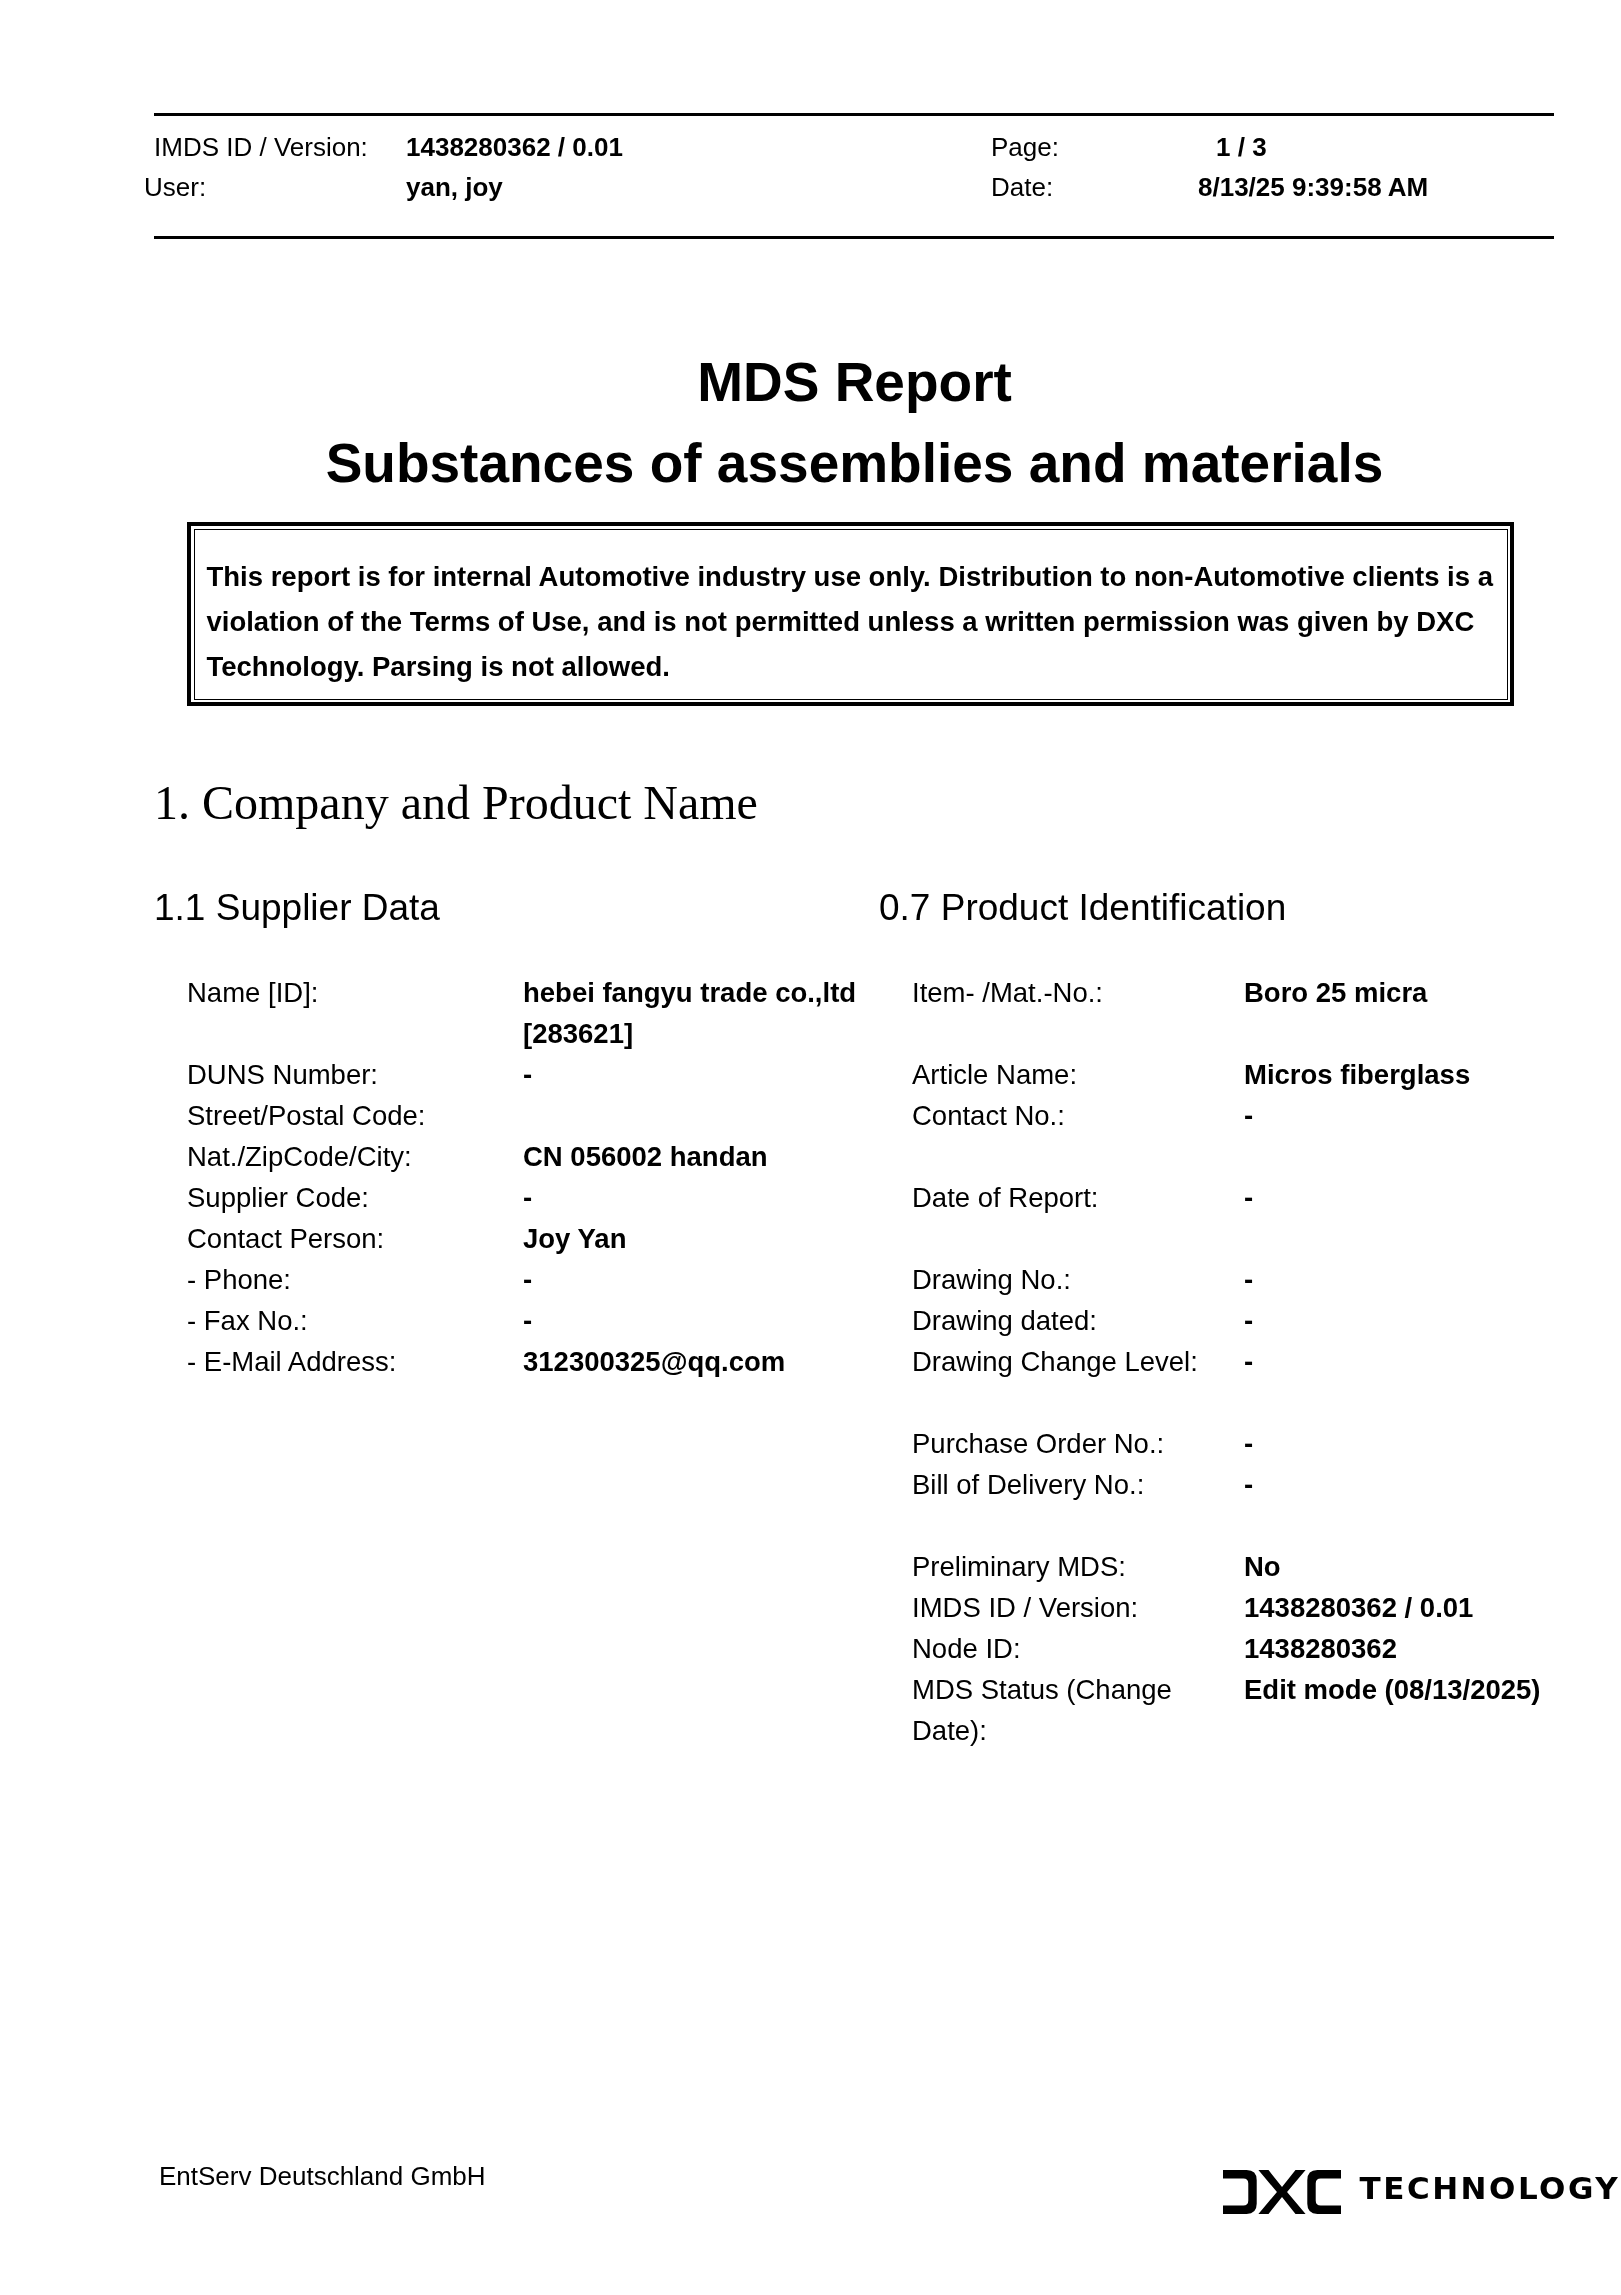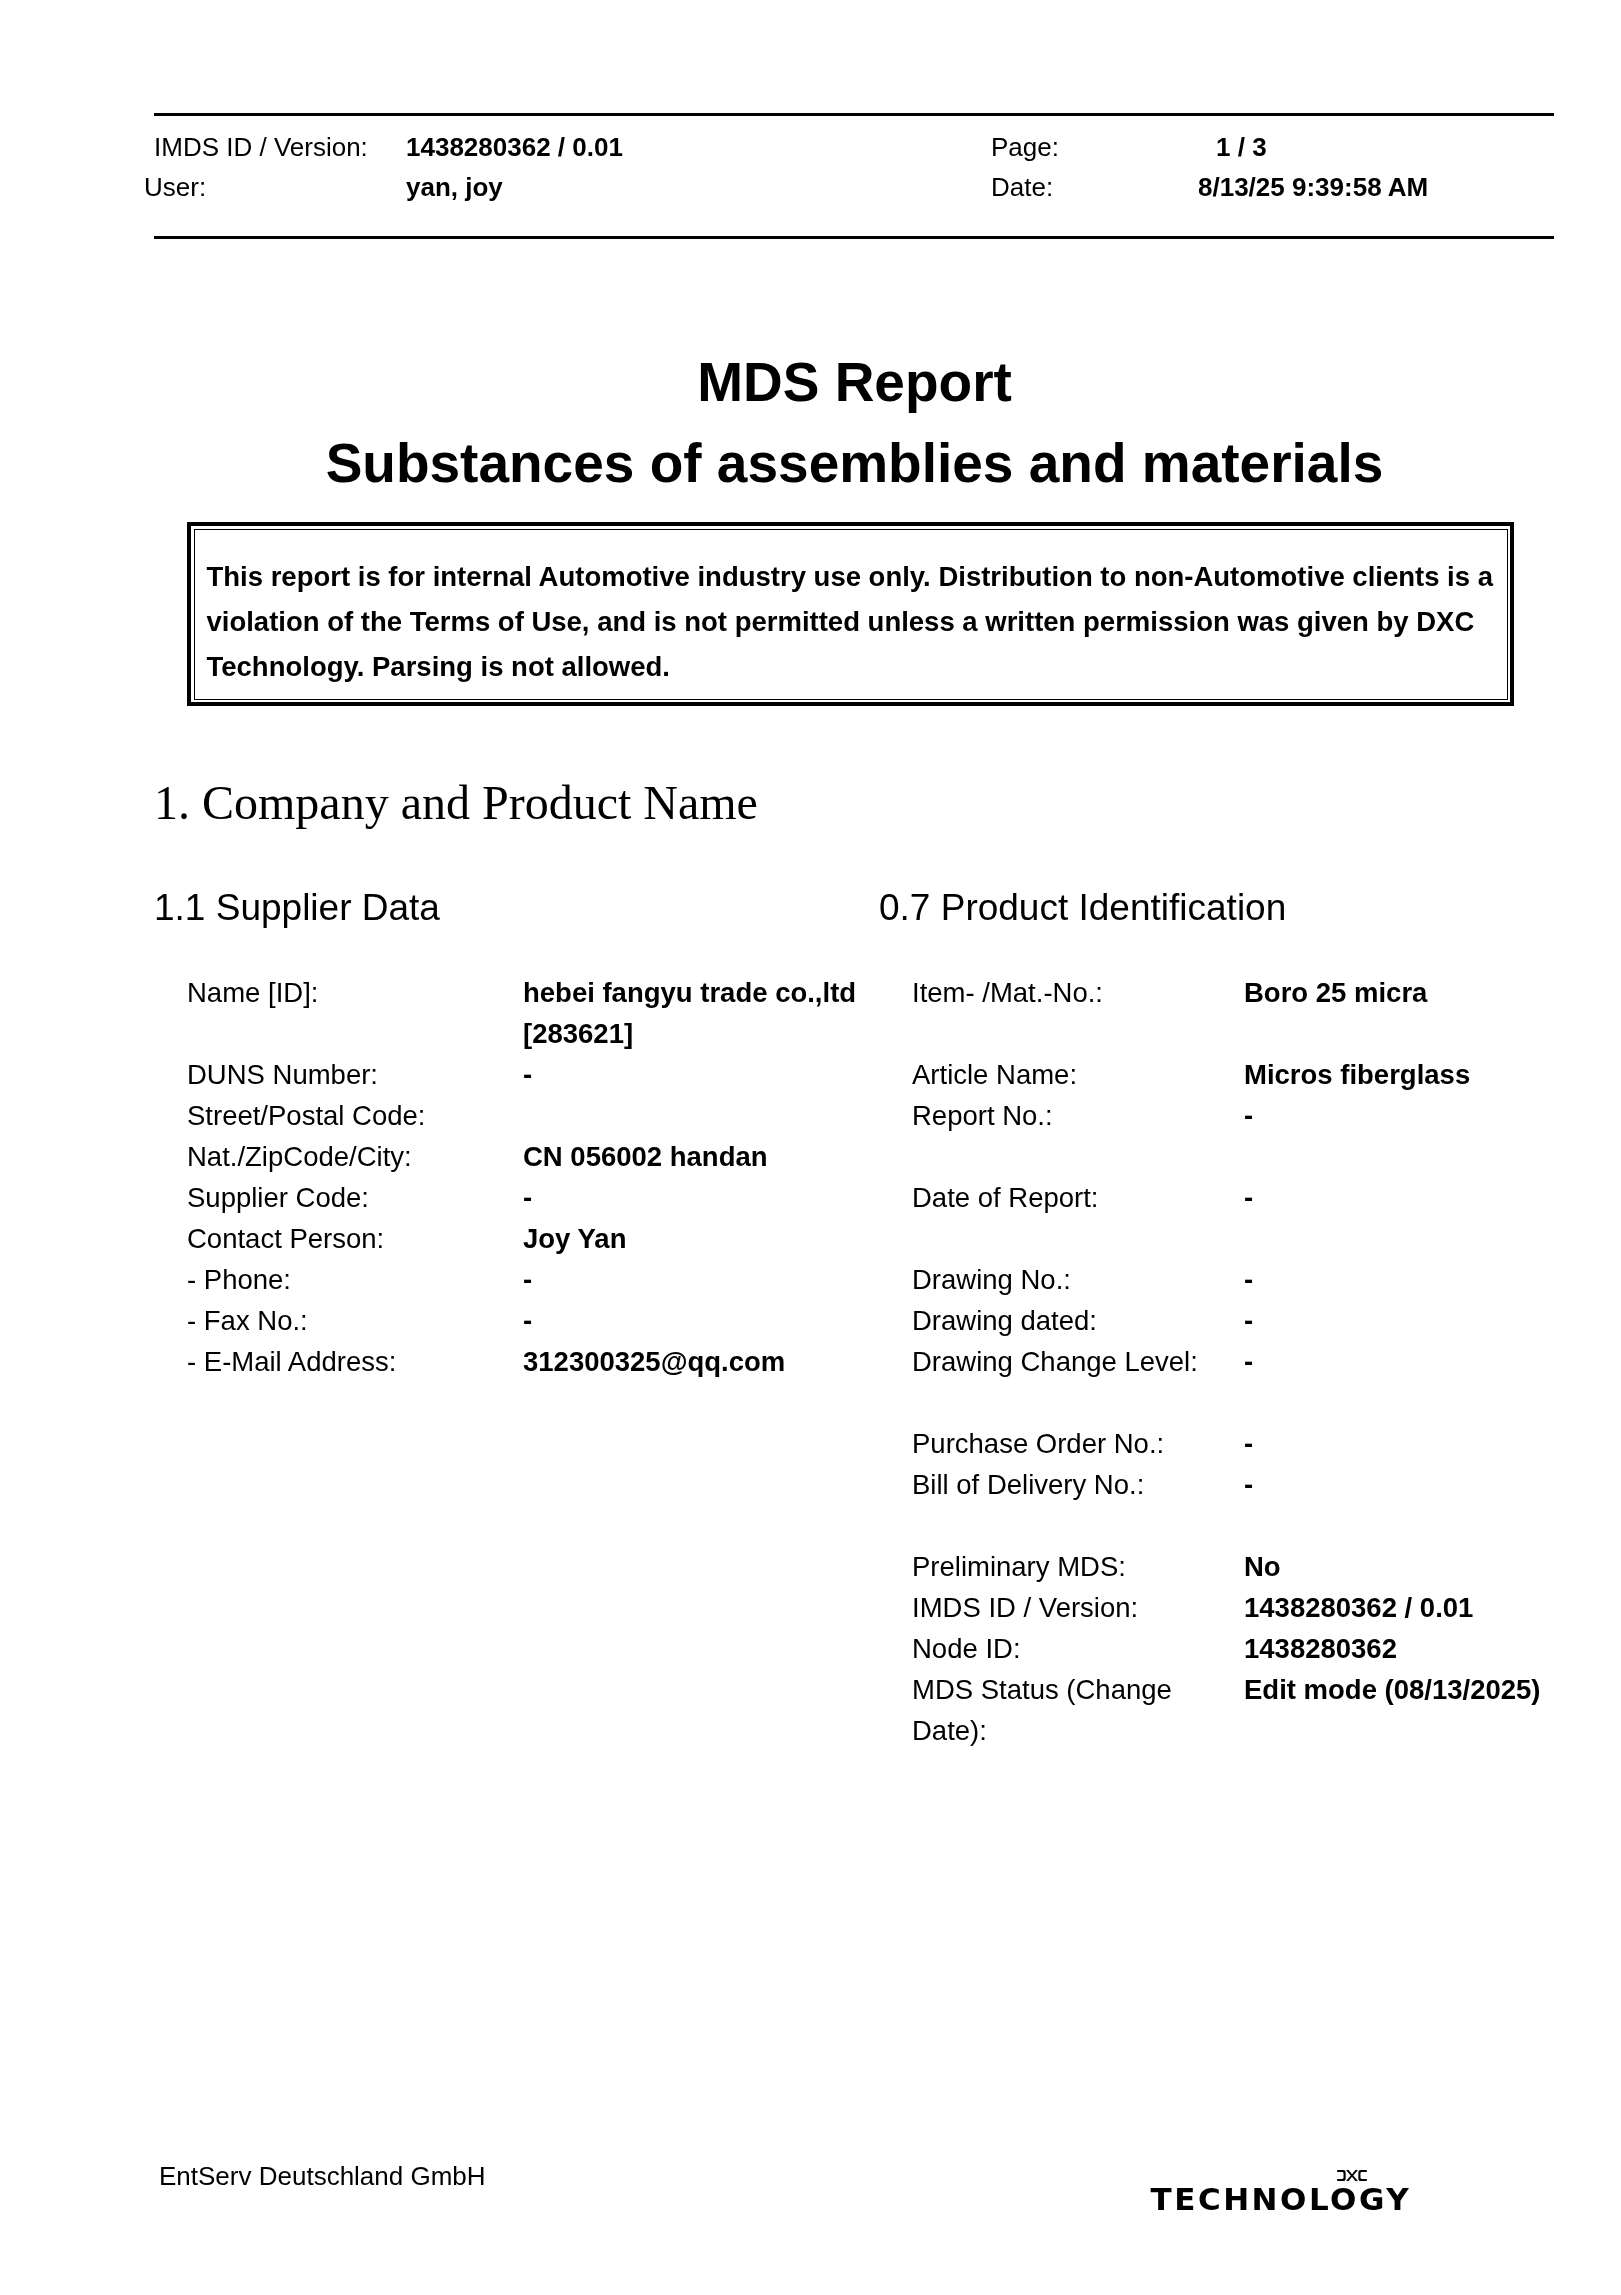--- a/index.html
+++ b/index.html
@@ -22,21 +22,21 @@
   .kv { position: absolute; font-size: 27.5px; line-height: 41px; }
   .kv .row { display: flex; }
   .kv .lbl { flex: 0 0 auto; margin-left: 33px; }
   .kv .val { font-weight: bold; }
   .sup .lbl { width: 336px; }
   .sup .val { width: 355px; }
   .prod .lbl { width: 332px; }
   .prod .val { width: 347px; }
   .gap { height: 41px; }
   .footer-text { position: absolute; left: 159px; top: 2159px; font-size: 26px; line-height: 34px; white-space: nowrap; }
-  .logo { position: absolute; left: 1132px; top: 2170px; height: 47px; display: flex; align-items: flex-end; flex-direction: column; }
+  .logo { position: absolute; left: 1223px; top: 2170px; height: 47px; display: flex; align-items: flex-start; }
   .logo-word { font-weight: bold; font-size: 31px; letter-spacing: 2.5px; margin-left: 18.6px; font-family: "DejaVu Sans", sans-serif; }
 </style>
 </head>
 <body>
 
 <div class="rule" style="top:113px;"></div>
 <div class="hdr" style="left:154px; top:127px;">IMDS ID / Version:</div>
 <div class="hdr bold" style="left:406px; top:127px;">1438280362 / 0.01</div>
 <div class="hdr" style="left:144px; top:167px;">User:</div>
 <div class="hdr bold" style="left:406px; top:167px;">yan, joy</div>
@@ -99,21 +99,21 @@
   <div class="row">
     <span class="lbl">Item- /Mat.-No.:</span>
     <span class="val">Boro 25 micra</span>
   </div>
   <div class="gap"></div>
   <div class="row">
     <span class="lbl">Article Name:</span>
     <span class="val">Micros fiberglass</span>
   </div>
   <div class="row">
-    <span class="lbl">Report No.:</span>
+    <span class="lbl">Contact No.:</span>
     <span class="val">-</span>
   </div>
   <div class="gap"></div>
   <div class="row">
     <span class="lbl">Date of Report:</span>
     <span class="val">-</span>
   </div>
   <div class="gap"></div>
   <div class="row">
     <span class="lbl">Drawing No.:</span>

